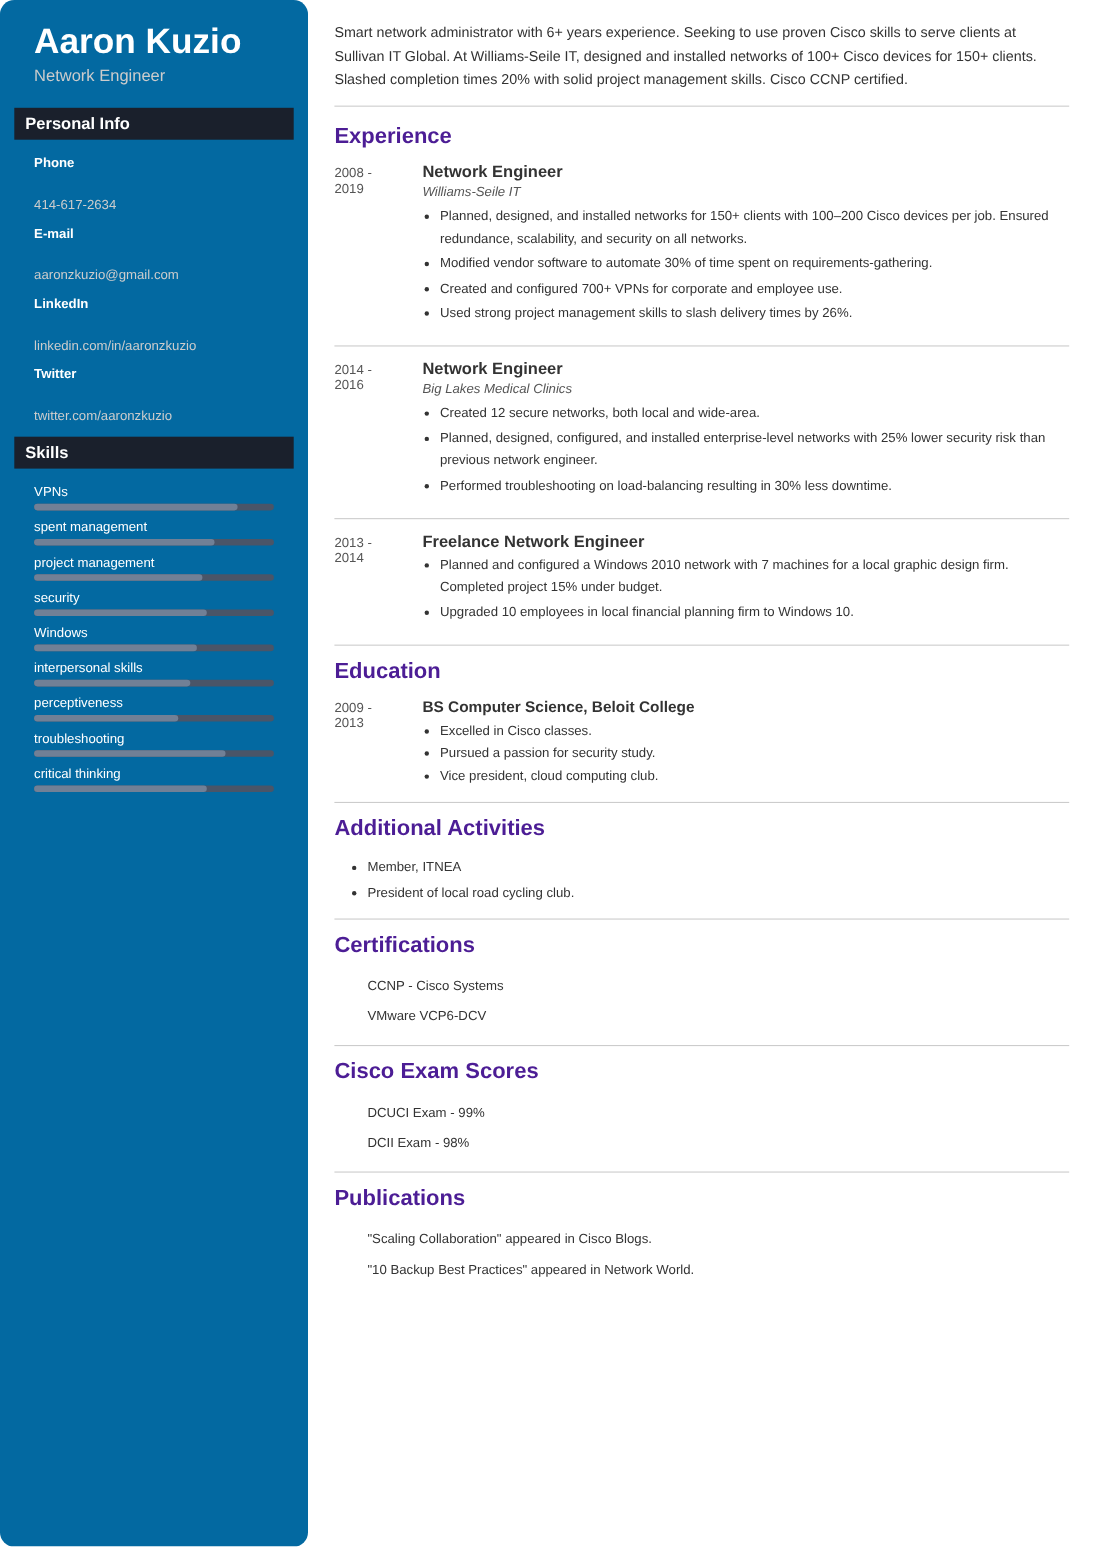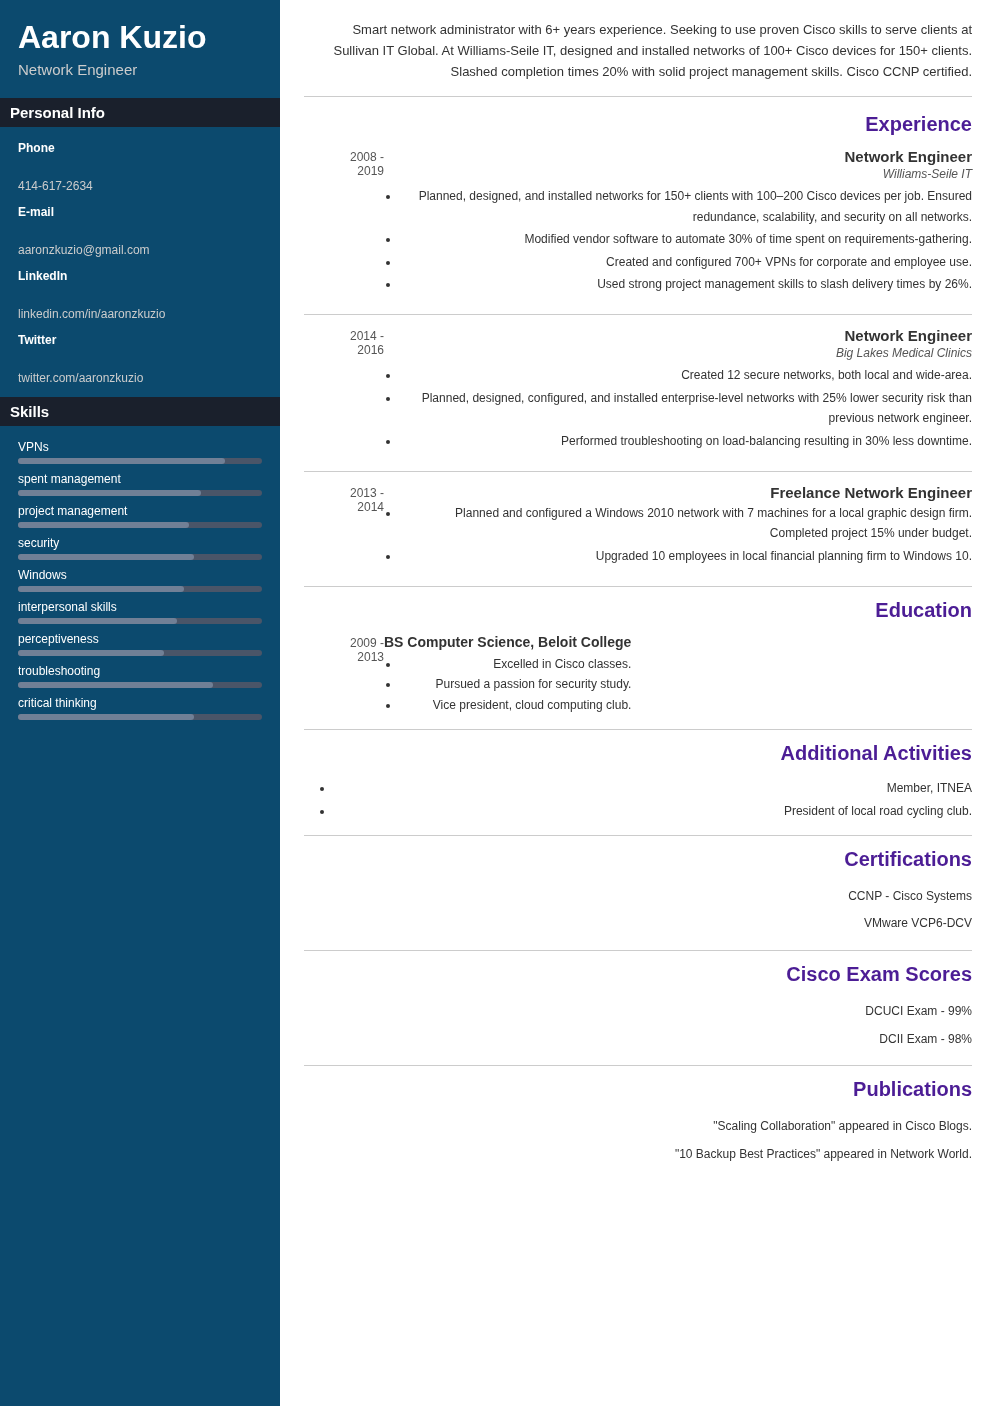--- a/index.html
+++ b/index.html
@@ -13,23 +13,24 @@
     }
     .resume-container {
       display: flex;
       width: 100%;
       min-height: 1406px;
     }
     
     .sidebar {
       width: 280px;
       min-width: 280px;
-      background: #0c4a6e;
-      color: #fff;
-      padding: 20px 18px;
+      background: #0369a1;
+      color: #fff;
+      padding: 20px 31px;
+      border-radius: 13px;
     }
     .sidebar-name {
       font-size: 32px;
       font-weight: 900;
       color: #fff;
       line-height: 1.1;
       margin-bottom: 6px;
     }
     .sidebar-title {
       font-size: 15px;
@@ -78,21 +79,20 @@
       height: 6px;
       border-radius: 3px;
       background: #718096;
     }
 
     
     .main-content {
       flex: 1;
       padding: 20px 24px;
       background: #fff;
-      text-align: right;
     }
     .summary-text {
       font-size: 13px;
       color: #333;
       line-height: 1.6;
       margin-bottom: 16px;
       border-bottom: 1px solid #ccc;
       padding-bottom: 14px;
     }
     .section-title {

